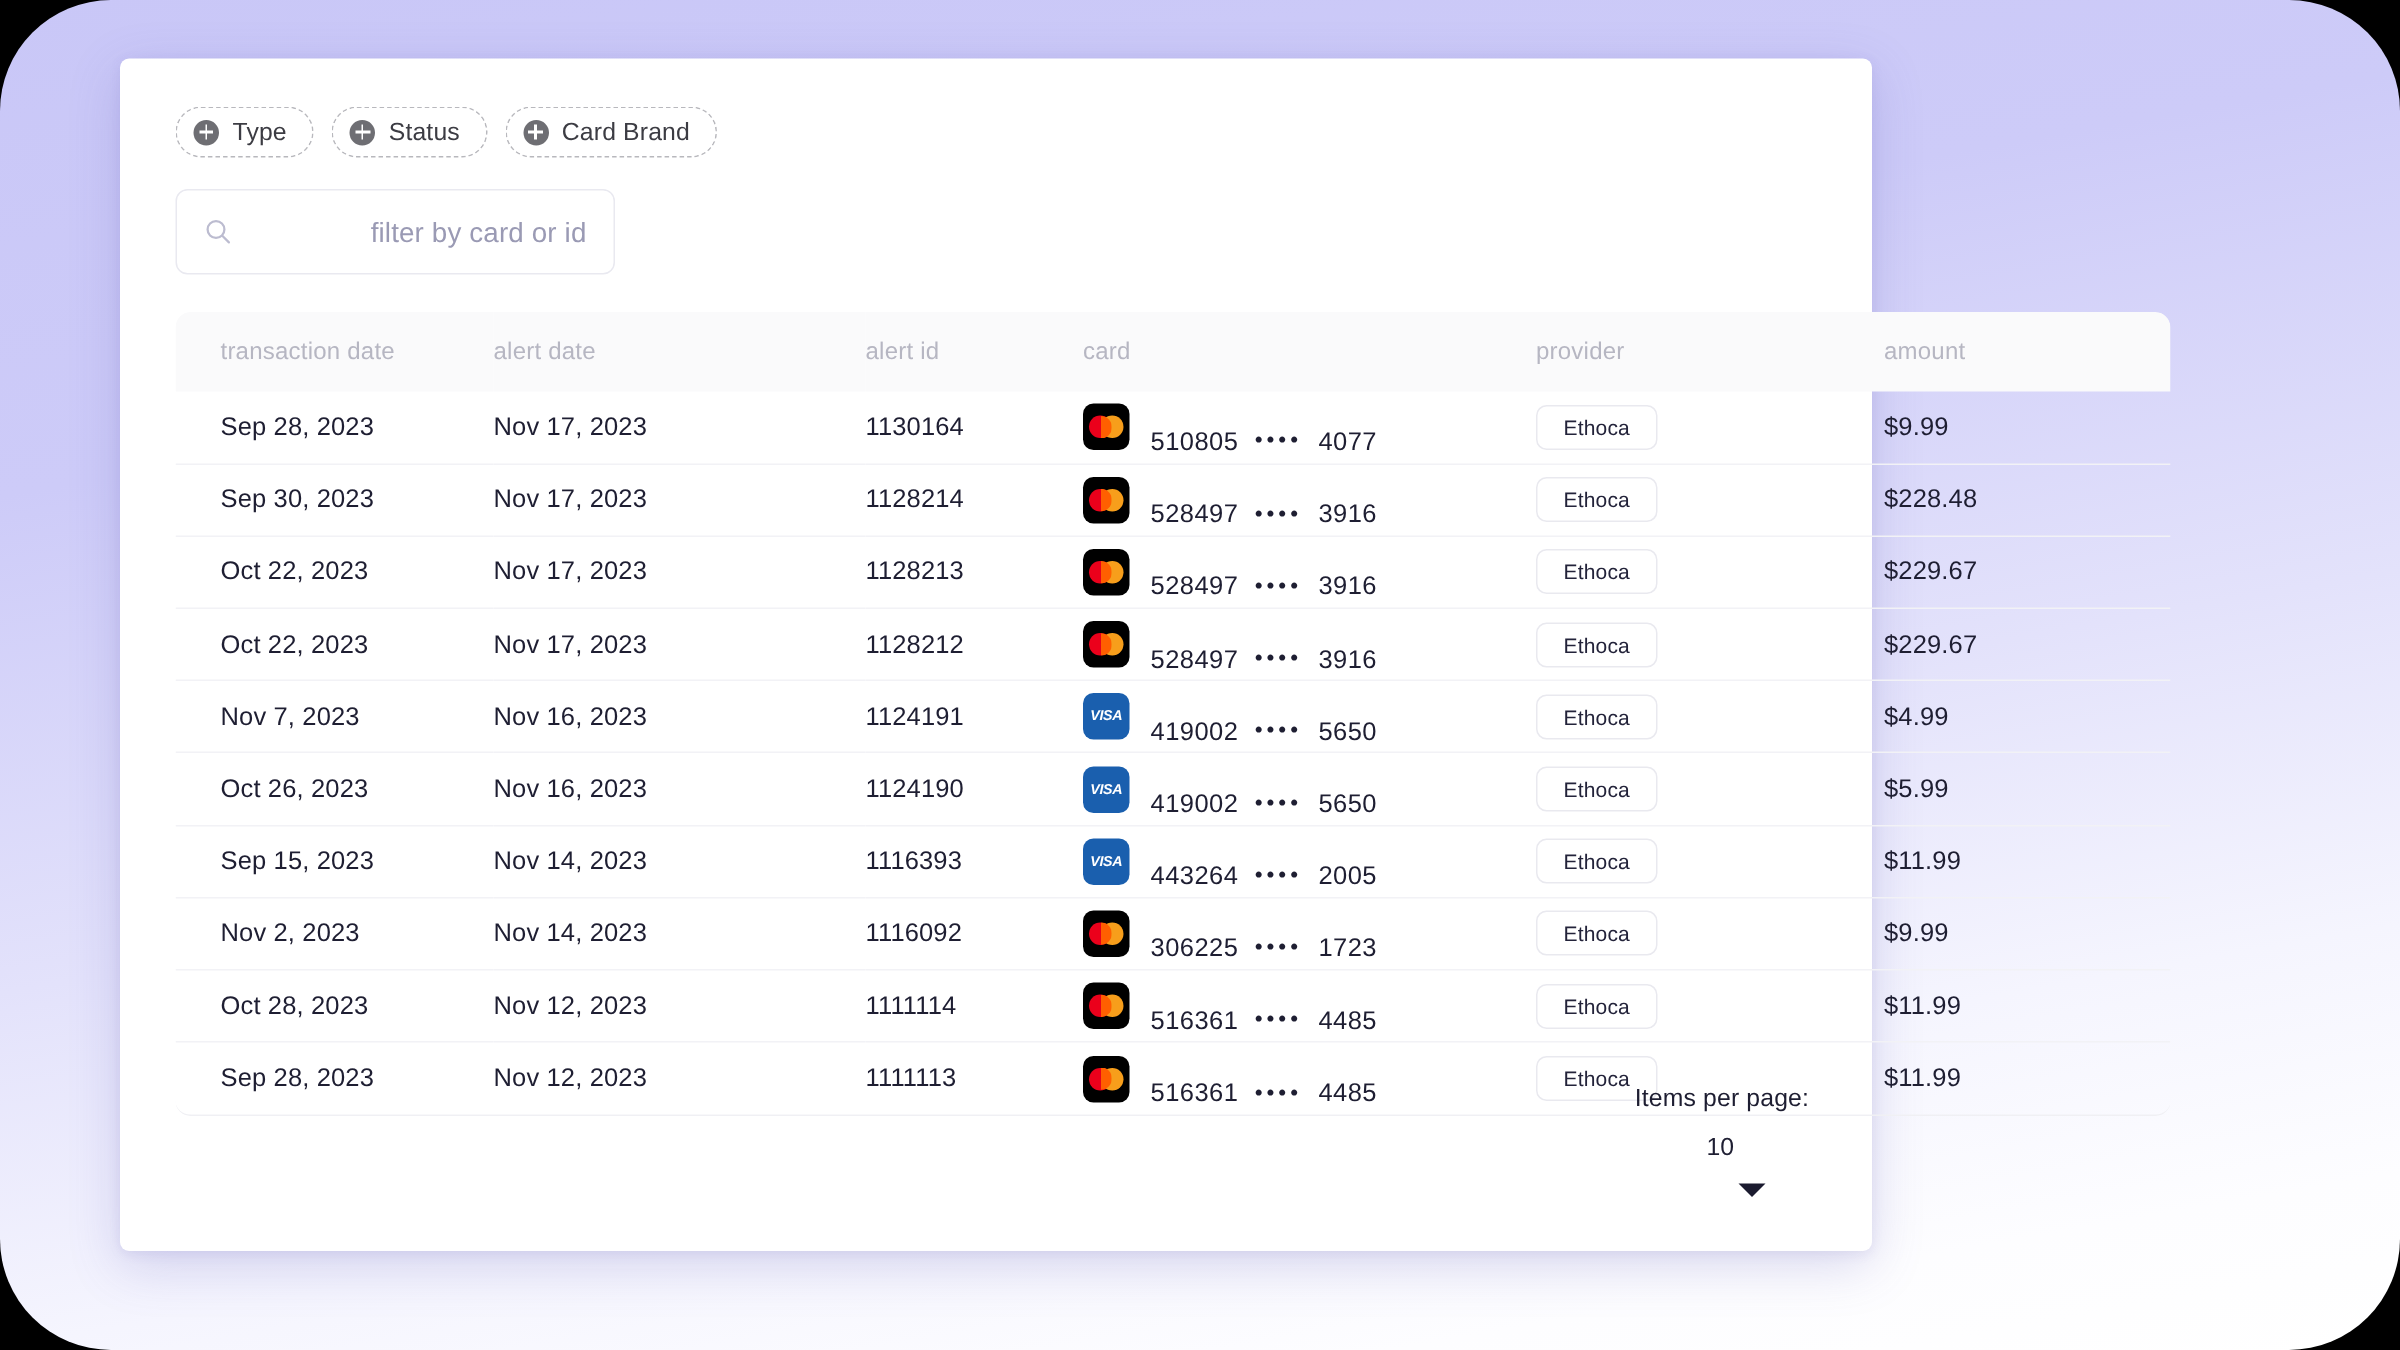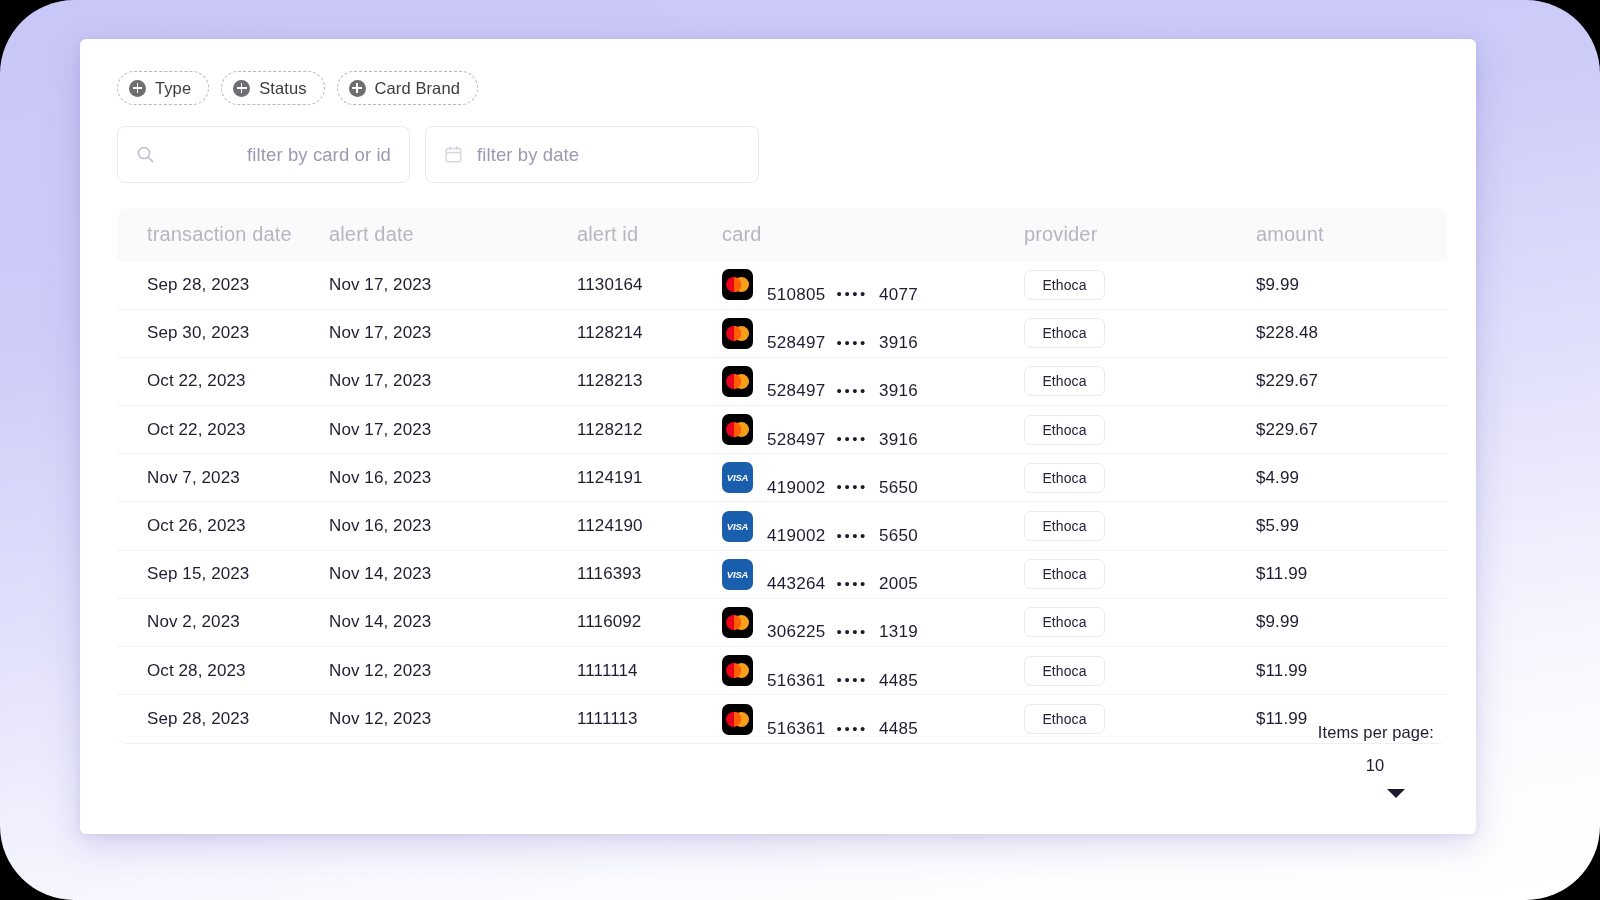--- a/index.html
+++ b/index.html
@@ -22,21 +22,21 @@
     height: 900px;
     border-radius: 74px;
     background: linear-gradient(170deg, #c9c7f7 0%, #cdcbf8 28%, #e3e2fb 56%, #f5f5fe 76%, #fdfdff 90%, #ffffff 100%);
     overflow: hidden;
   }
 
   .app-card {
     position: absolute;
     left: 80px;
     top: 39px;
-    width: 1396px;
+    width: 1168px;
     height: 795px;
     background: #ffffff;
     border-radius: 6px;
     box-shadow: 0 10px 34px rgba(96, 92, 180, 0.22), 0 2px 8px rgba(96, 92, 180, 0.10);
     text-decoration: underline;
   }
 
   
   .chips-row {
     position: absolute;
@@ -133,21 +133,21 @@
 
   table {
     width: 1330px;
     border-collapse: collapse;
     table-layout: fixed;
   }
 
   thead th {
     background: #fafafb;
     height: 53px;
-    font-size: 20px;
+    font-size: 16px;
     font-weight: 400;
     color: #b6b6c2;
     text-align: left;
     letter-spacing: 0.15px;
     padding: 0;
     vertical-align: middle;
   }
   thead tr th:first-child { border-top-left-radius: 10px; padding-left: 30px; }
   thead tr th:last-child  { border-top-right-radius: 10px; }
 
@@ -305,31 +305,20 @@
       <div class="filter-box card-filter">
         <span class="icon-search">
           <svg width="19" height="19" viewBox="0 0 19 19" fill="none">
             <circle cx="8" cy="8" r="5.6" stroke="#bcbcd0" stroke-width="1.5"></circle>
             <line x1="12.2" y1="12.2" x2="16.6" y2="16.6" stroke="#bcbcd0" stroke-width="1.5" stroke-linecap="round"></line>
           </svg>
         </span>
         <span class="filter-text">filter by card or id</span>
       </div>
 
-      <div class="filter-box date-filter">
-        <span class="icon-cal">
-          <svg width="19" height="19" viewBox="0 0 19 19" fill="none">
-            <rect x="2.2" y="3.4" width="14.6" height="13.4" rx="2" stroke="#d6d6e0" stroke-width="1.5"></rect>
-            <line x1="2.2" y1="7.6" x2="16.8" y2="7.6" stroke="#d6d6e0" stroke-width="1.5"></line>
-            <line x1="6.2" y1="1.7" x2="6.2" y2="4.4" stroke="#d6d6e0" stroke-width="1.5" stroke-linecap="round"></line>
-            <line x1="12.8" y1="1.7" x2="12.8" y2="4.4" stroke="#d6d6e0" stroke-width="1.5" stroke-linecap="round"></line>
-          </svg>
-        </span>
-        <span class="filter-text">filter by date</span>
-      </div>
     </div>
 
     <div class="table-wrap">
       <table>
         <colgroup>
           <col class="col-txdate">
             <col class="col-alertdate">
             <col class="col-alertid">
           <col class="col-card">
             <col class="col-provider">
@@ -494,21 +483,21 @@
               <td>
                 <span class="card-cell">
                   <span class="brand mastercard">
                     <span class="mc-l"></span>
                     <span class="mc-r"></span>
                     <span class="mc-mid"></span>
                   </span>
                   <span class="card-num">
                     <span>306225</span>
                     <span class="card-dots">••••</span>
-                    <span>1319</span>
+                    <span>1723</span>
                   </span>
                 </span>
               </td>
               <td><span class="provider-badge">Ethoca</span></td>
               <td><span>$9.99</span></td>
             </tr>
             <tr>
               <td><span>Oct 28, 2023</span></td>
               <td><span>Nov 12, 2023</span></td>
               <td><span>1111114</span></td>

